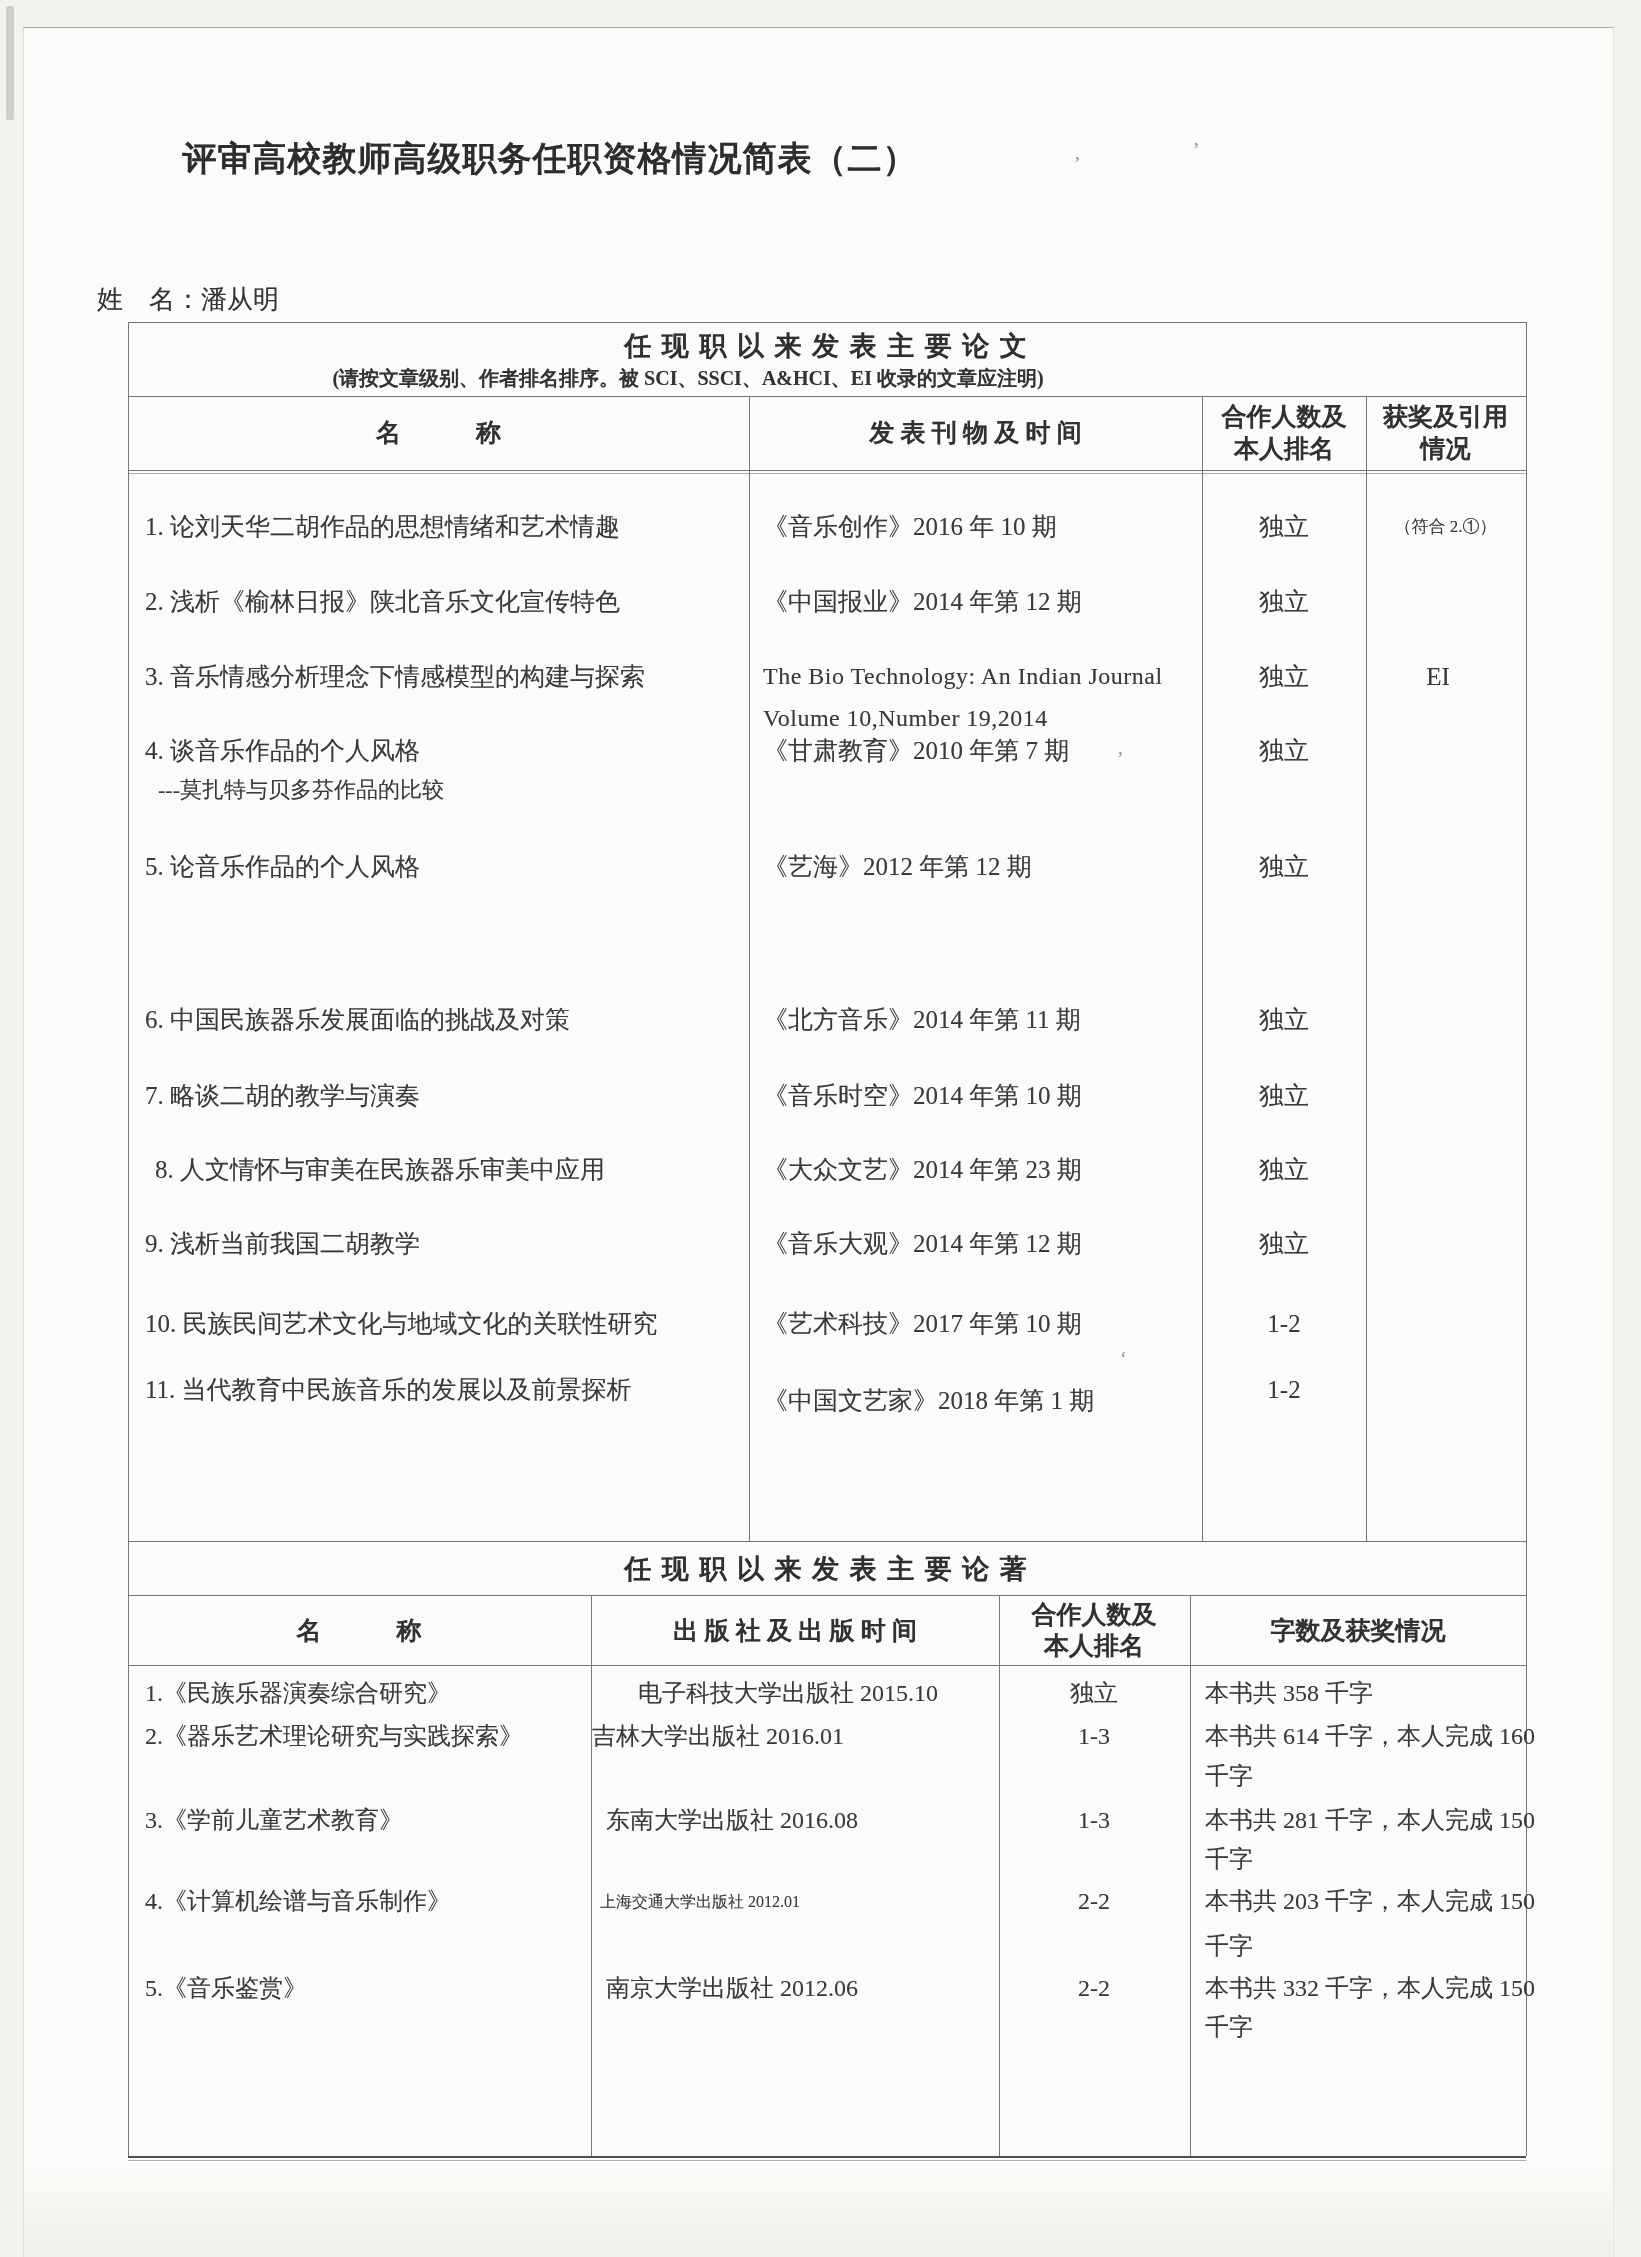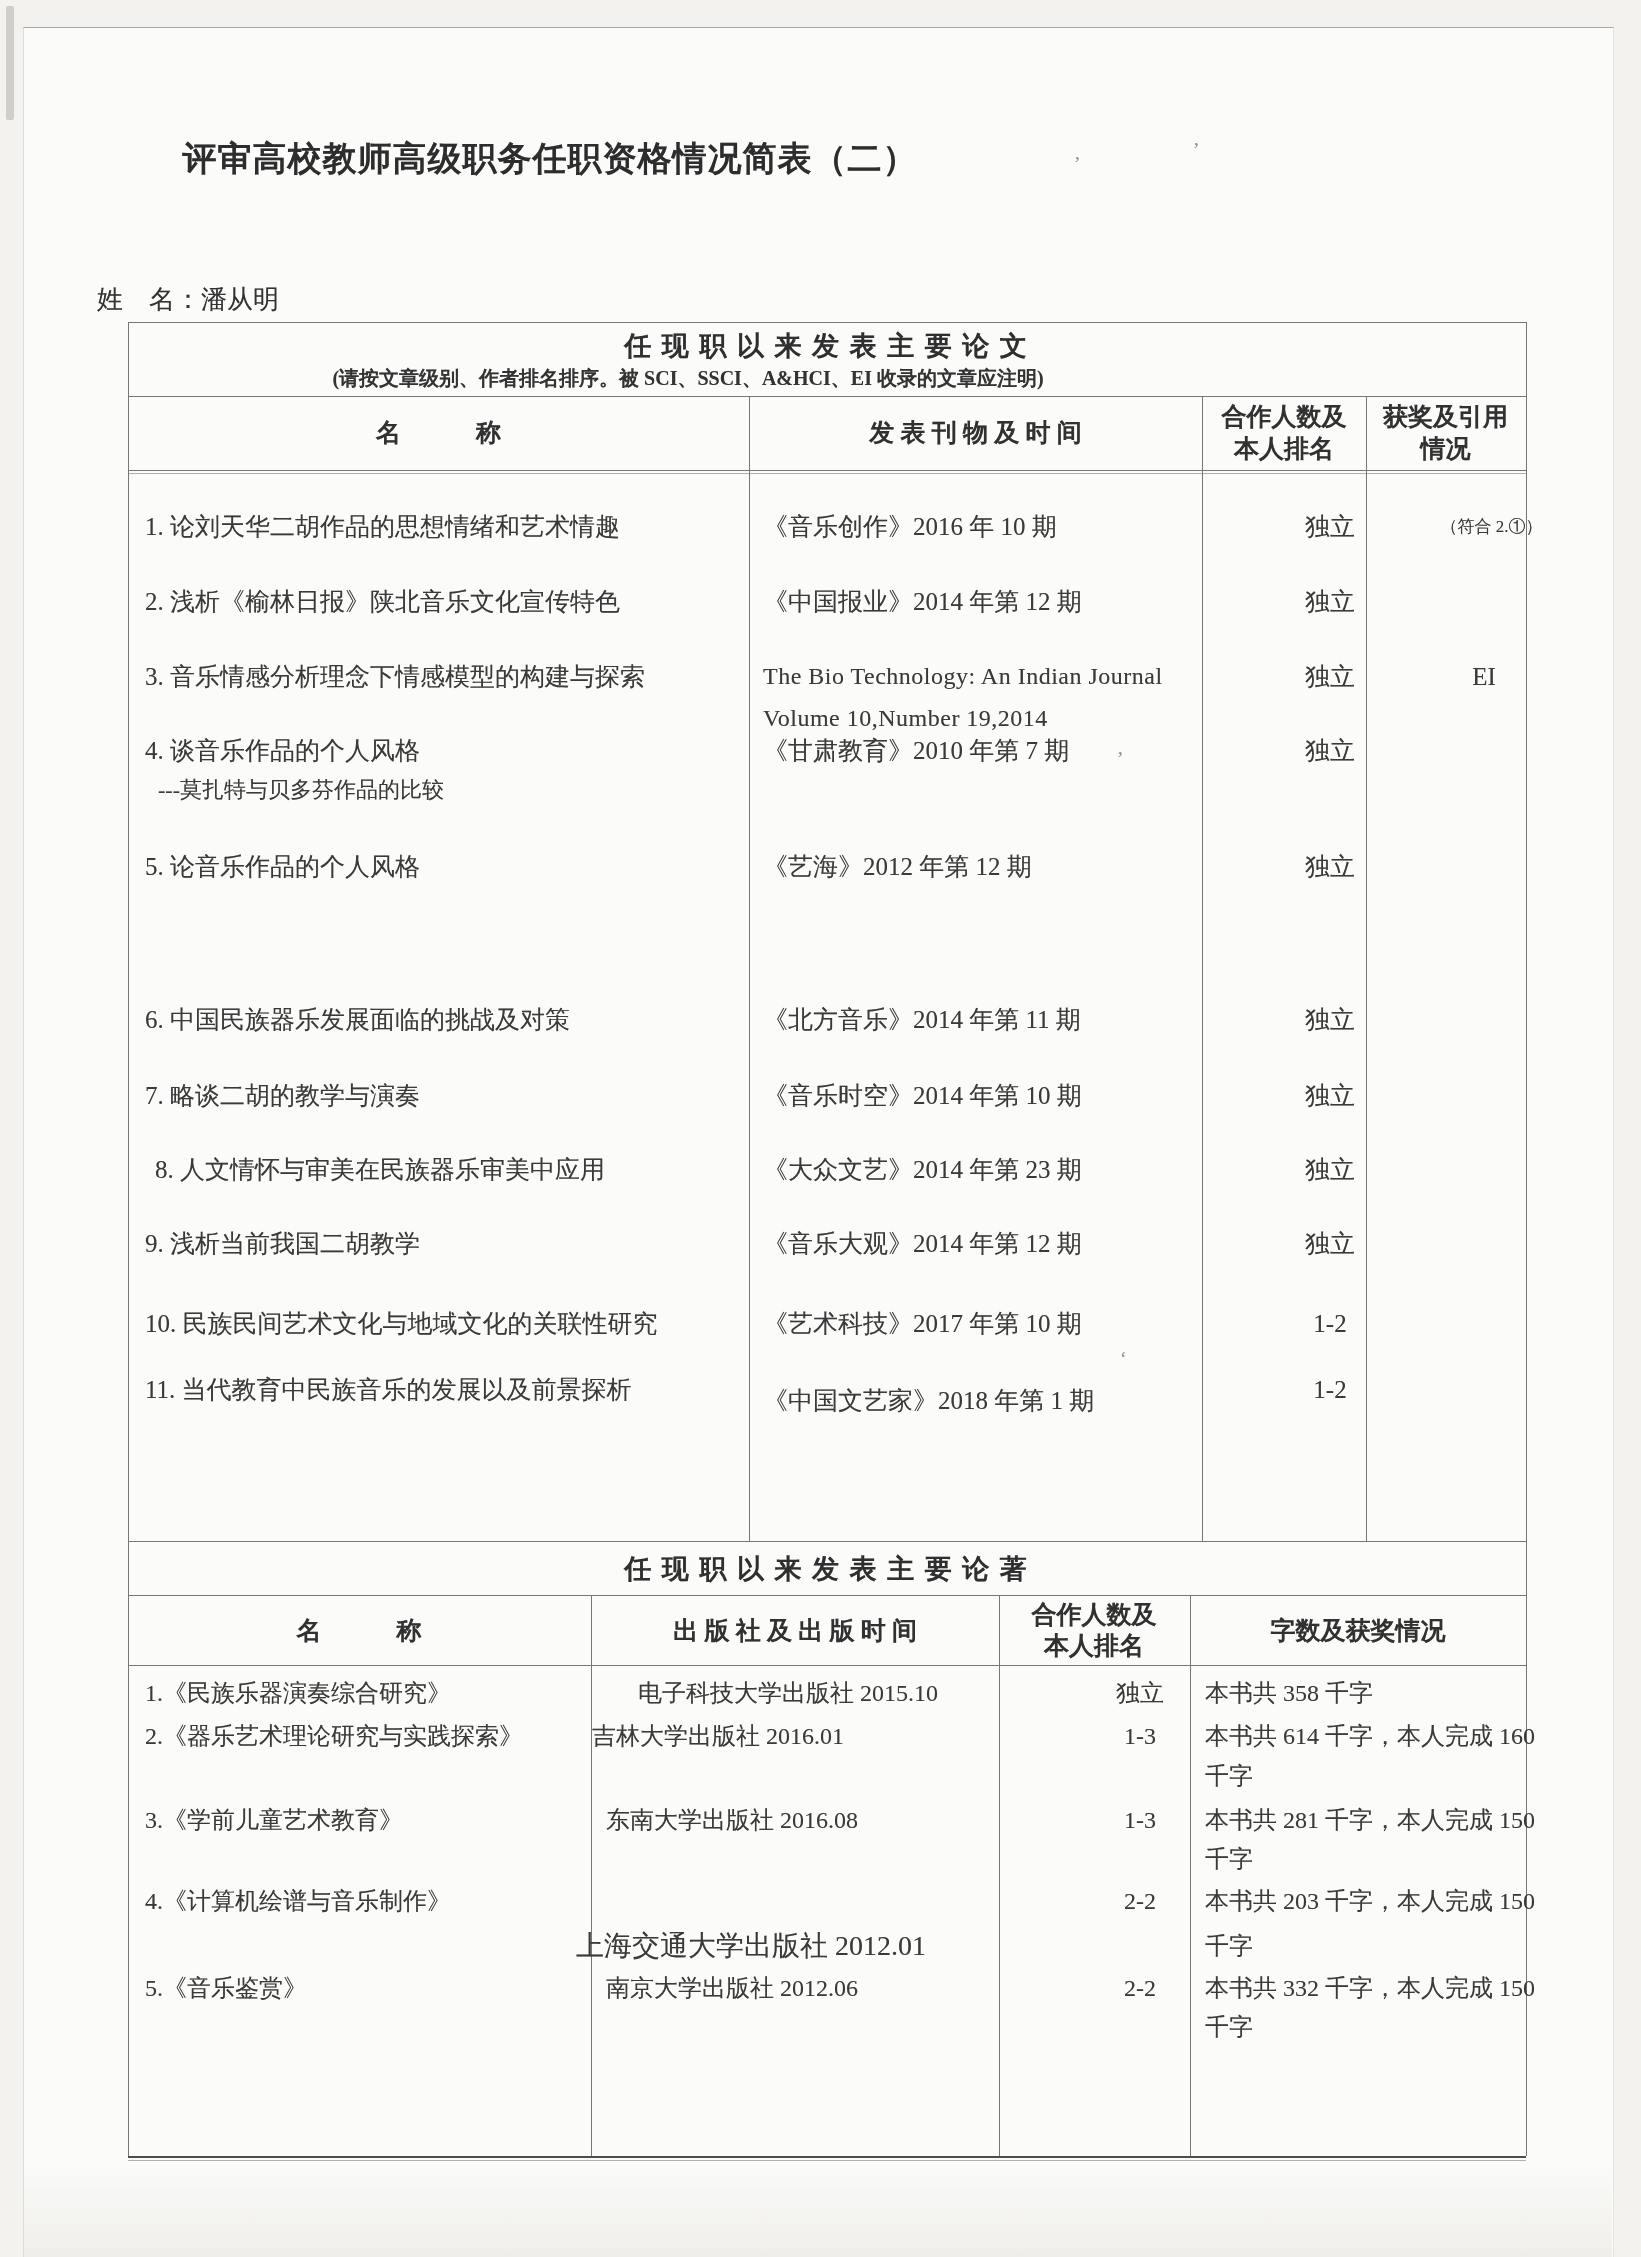--- a/index.html
+++ b/index.html
@@ -26,21 +26,21 @@
   .hl.thick{height:1.9px;background:#4e4e4e;}
   .doc-title{position:absolute;left:164px;top:136px;width:772px;text-align:center;
     font-size:34px;font-weight:700;color:#2d2d2d;letter-spacing:1px;white-space:nowrap;}
   .name-line{position:absolute;left:97px;top:282px;font-size:26px;color:#333;white-space:nowrap;}
   .band-title{position:absolute;left:128px;width:1397px;text-align:center;
     font-size:27px;font-weight:700;color:#2f2f2f;letter-spacing:1.9px;white-space:nowrap;}
   .band-note{position:absolute;left:128px;width:1120px;text-align:center;
     font-size:20px;font-weight:700;color:#333;white-space:nowrap;}
   .hdr{position:absolute;text-align:center;font-size:25px;font-weight:700;color:#313131;white-space:nowrap;}
   .cellL{position:absolute;font-size:25px;color:#3a3a3a;white-space:nowrap;line-height:35px;}
-  .cellC{position:absolute;text-align:center;font-size:25px;color:#3a3a3a;white-space:nowrap;line-height:35px;padding-left:46px;}
+  .cellC{position:absolute;text-align:center;font-size:25px;color:#3a3a3a;white-space:nowrap;line-height:35px;}
   .eng{font-size:24px;letter-spacing:0.5px;}
   .mark{position:absolute;color:#969490;font-size:19.3px;}
 </style>
 </head>
 <body>
 
 <div class="canvas">
   <div class="page"></div>
   <div class="bottom-shade"></div>
   <div class="streak"></div>
@@ -130,21 +130,21 @@
 
   <div class="cellL" style="left:145px;top:1676px;font-size:24px;">1.《民族乐器演奏综合研究》</div>
   <div class="cellL" style="left:145px;top:1719px;font-size:24px;">2.《器乐艺术理论研究与实践探索》</div>
   <div class="cellL" style="left:145px;top:1803px;font-size:24px;">3.《学前儿童艺术教育》</div>
   <div class="cellL" style="left:145px;top:1884px;font-size:24px;">4.《计算机绘谱与音乐制作》</div>
   <div class="cellL" style="left:145px;top:1971px;font-size:24px;">5.《音乐鉴赏》</div>
 
   <div class="cellL" style="left:606px;top:1676px;font-size:24px;margin-left:32px;">电子科技大学出版社 2015.10</div>
   <div class="cellL" style="left:592px;top:1719px;font-size:24px;">吉林大学出版社 2016.01</div>
   <div class="cellL" style="left:606px;top:1803px;font-size:24px;">东南大学出版社 2016.08</div>
-  <div class="cellL" style="left:576px;top:1884px;font-size:28px;margin-top:44px;">上海交通大学出版社  2012.01</div>
+  <div class="cellL" style="left:600px;top:1884px;font-size:16px;">上海交通大学出版社  2012.01</div>
   <div class="cellL" style="left:606px;top:1971px;font-size:24px;">南京大学出版社  2012.06</div>
 
   <div class="cellC" style="left:999px;top:1676px;width:190px;font-size:24px;">独立</div>
   <div class="cellC" style="left:999px;top:1719px;width:190px;font-size:24px;">1-3</div>
   <div class="cellC" style="left:999px;top:1803px;width:190px;font-size:24px;">1-3</div>
   <div class="cellC" style="left:999px;top:1884px;width:190px;font-size:24px;">2-2</div>
   <div class="cellC" style="left:999px;top:1971px;width:190px;font-size:24px;">2-2</div>
 
   <div class="cellL" style="left:1205px;top:1676px;font-size:24px;">本书共 358 千字</div>
   <div class="cellL" style="left:1205px;top:1719px;font-size:24px;">本书共 614 千字，本人完成 160</div>

